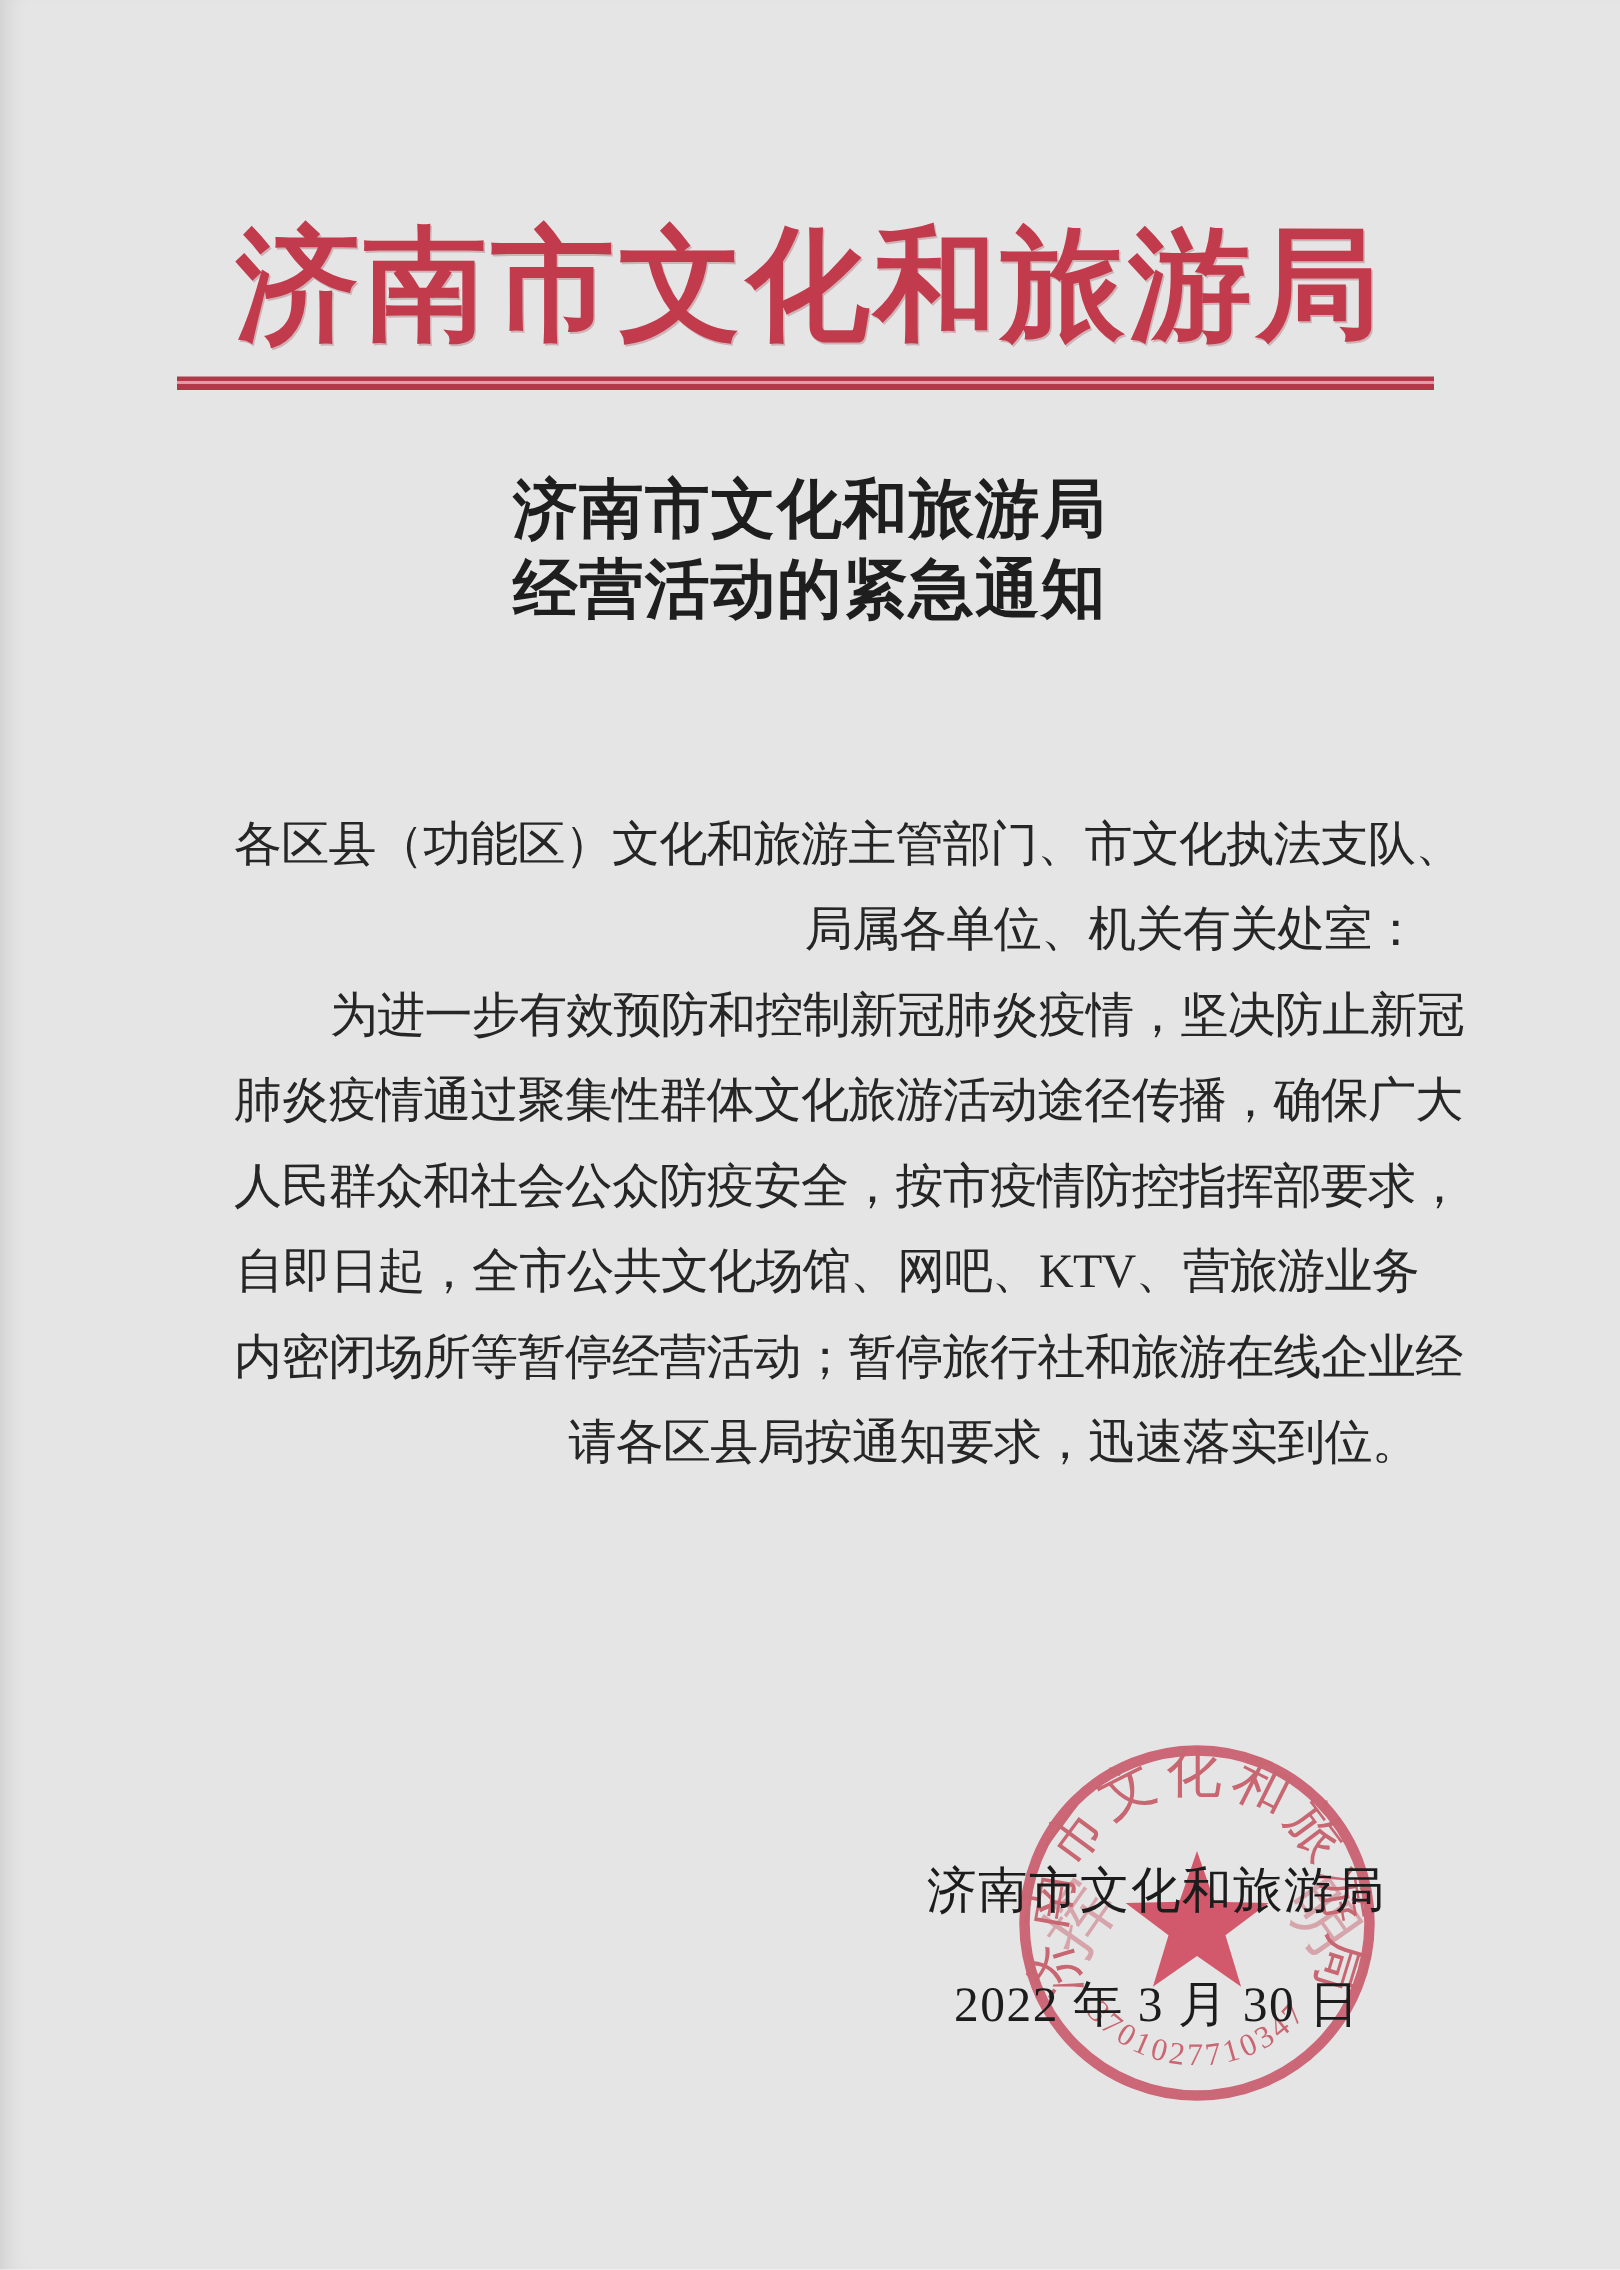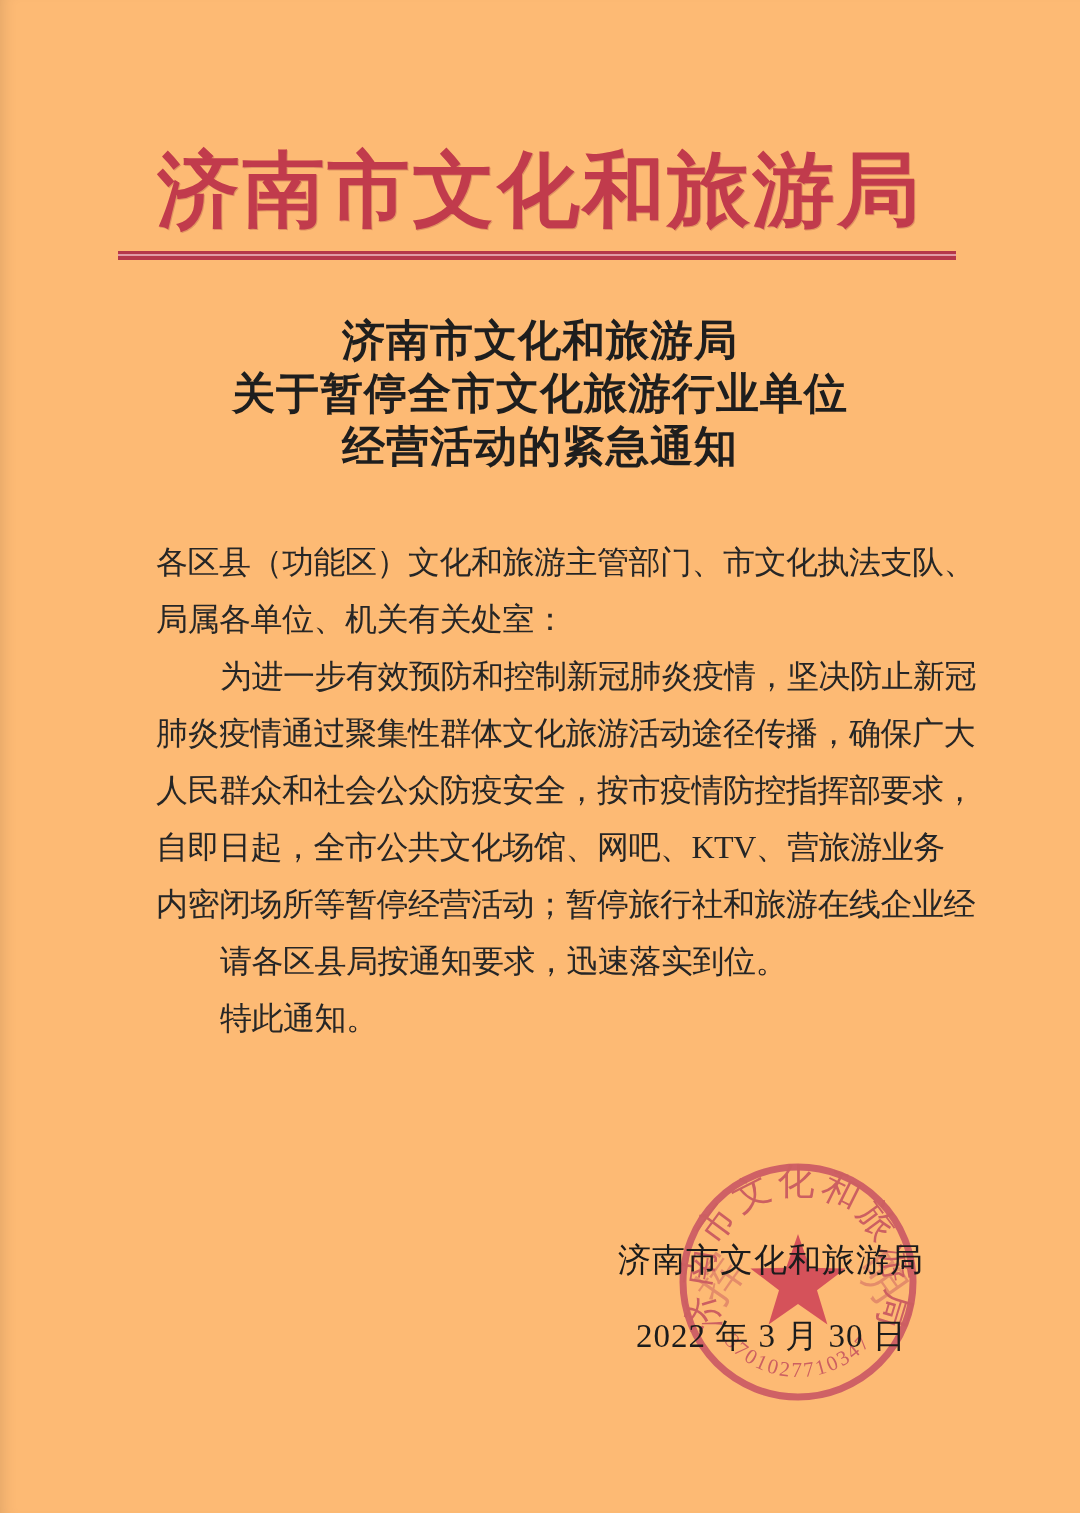--- a/index.html
+++ b/index.html
@@ -4,21 +4,21 @@
 <style>
   html,body{margin:0;padding:0;}
   body{
     width:1080px;height:1513px;
     background:#ffffff;
     font-family:"Liberation Serif","DejaVu Serif",serif;
   }
   .page{
     position:relative;
     width:1080px;height:1513px;
-    background:#fdba74;
+    background:#e5e5e5;
     overflow:hidden;
     box-shadow:inset 14px 0 16px -12px rgba(0,0,0,0.12);
   }
   .agency-header{
     position:absolute;top:136px;left:0;width:100%;
     text-align:center;
     font-size:82px;font-weight:700;
     color:#c13b4c;
     letter-spacing:3px;
     text-shadow:1px 1px 0 rgba(140,30,45,0.25);
@@ -35,21 +35,21 @@
     font-size:43px;line-height:53px;font-weight:700;
     color:#1e1e1e;
     letter-spacing:1px;
   }
   .doc-body{
     position:absolute;top:534px;left:156px;width:790px;
     font-size:32px;line-height:57px;
     color:#262626;
     letter-spacing:-0.5px;
   }
-  .doc-body .line{white-space:nowrap;}
+  .doc-body .line{white-space:nowrap;text-align:right;}
   .doc-body .indent{text-indent:64px;}
   .seal{
     position:absolute;top:1156px;left:672px;
     width:252px;height:252px;
     z-index:2;opacity:0.85;
   }
   .seal text{fill:#c4505e;font-family:"Liberation Serif","DejaVu Serif",serif;}
   .seal .ghost{opacity:0.5;font-size:46px;}
   .signature{
     position:absolute;top:1238px;left:618px;
@@ -66,34 +66,32 @@
 <body>
 
 <div class="page">
 
   <div class="agency-header">济南市文化和旅游局</div>
 
   <div class="red-rule"></div>
 
   <div class="doc-title">
     <div>济南市文化和旅游局</div>
-    <div>关于暂停全市文化旅游行业单位</div>
     <div>经营活动的紧急通知</div>
   </div>
 
   <div class="doc-body">
     <div class="line">各区县（功能区）文化和旅游主管部门、市文化执法支队、</div>
     <div class="line">局属各单位、机关有关处室：</div>
     <div class="line indent">为进一步有效预防和控制新冠肺炎疫情，坚决防止新冠</div>
     <div class="line">肺炎疫情通过聚集性群体文化旅游活动途径传播，确保广大</div>
     <div class="line">人民群众和社会公众防疫安全，按市疫情防控指挥部要求，</div>
     <div class="line">自即日起，全市公共文化场馆、网吧、KTV、营旅游业务</div>
     <div class="line">内密闭场所等暂停经营活动；暂停旅行社和旅游在线企业经</div>
     <div class="line indent">请各区县局按通知要求，迅速落实到位。</div>
-    <div class="line indent">特此通知。</div>
   </div>
 
   <div class="seal">
     <svg viewBox="0 0 252 252" width="252" height="252">
       <defs>
         <path id="arcTop" d="M 43.3 156.1 A 88 88 0 1 1 208.7 156.1" fill="none"></path>
         <path id="arcBottom" d="M 48.2 180.5 A 95 95 0 0 0 203.8 180.5" fill="none"></path>
       </defs>
       <circle cx="126" cy="126" r="115" fill="none" stroke-width="7" stroke="#c75263"></circle>
       <text font-size="37" letter-spacing="4" text-anchor="middle">

